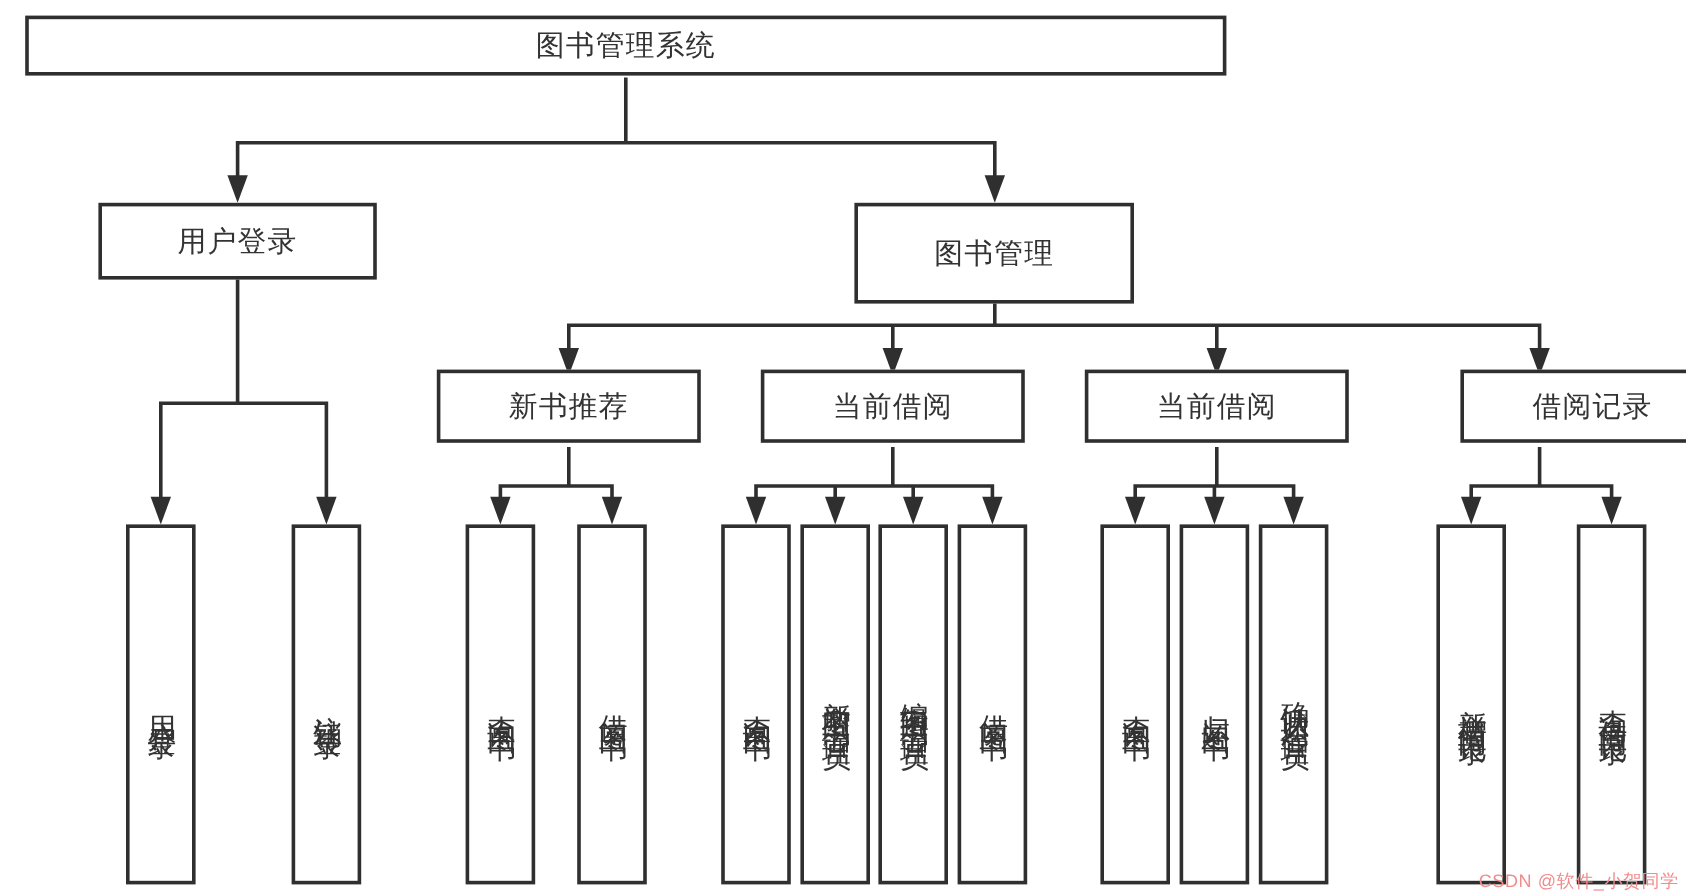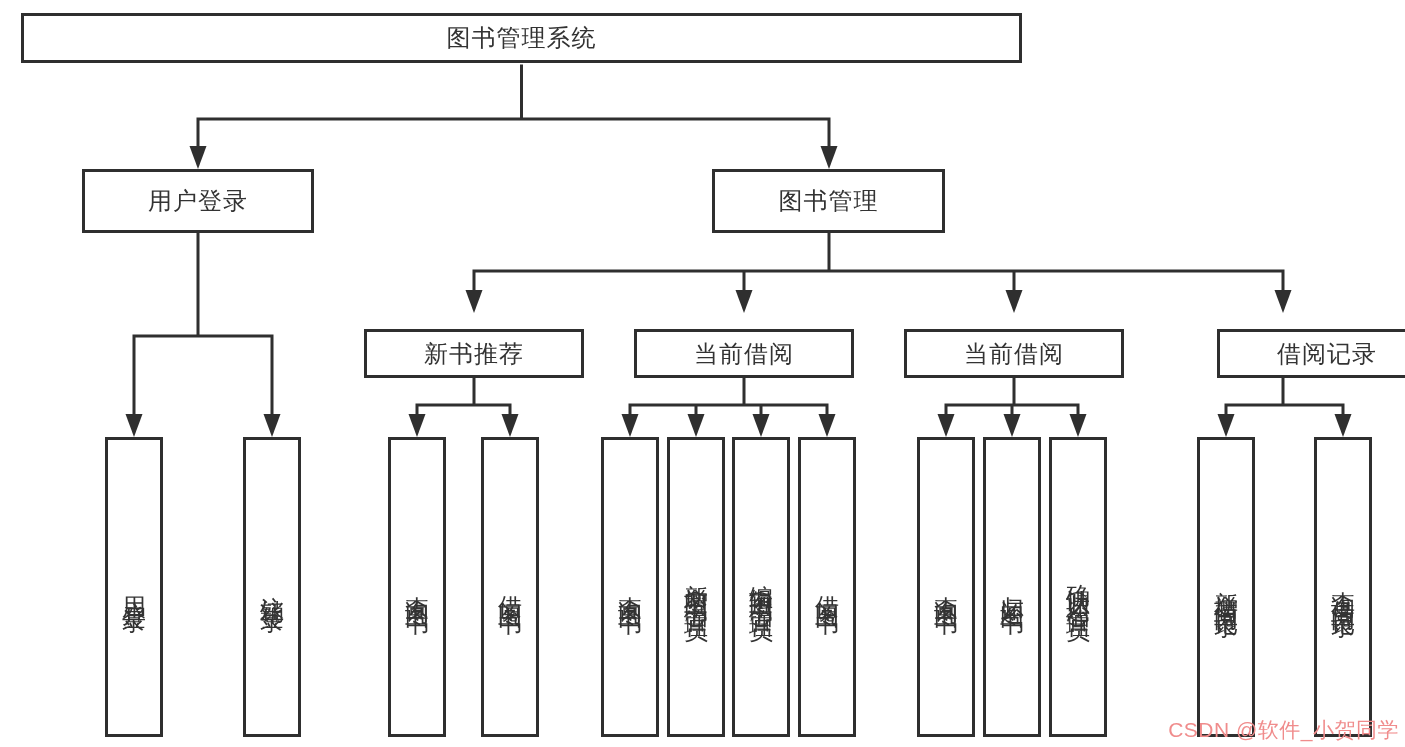--- a/index.html
+++ b/index.html
@@ -29,40 +29,40 @@
     display: flex;
     align-items: center;
     justify-content: center;
     color: #333333;
     font-size: 24px;
     letter-spacing: 1px;
     white-space: nowrap;
   }
   .root-node   { left: 21px;  top: 13px;  width: 1001px; height: 50px; }
   .l2-node-a   { left: 82px;  top: 169px; width: 232px;  height: 64px; }
-  .l2-node-b   { left: 712px; top: 169px; width: 233px;  height: 64px; }
-  .l3-node     { top: 329px;  width: 220px; height: 49px; }
+  .l2-node-b   { left: 712px; top: 169px; width: 233px;  height: 84px; }
+  .l3-node     { top: 308px;  width: 220px; height: 61px; }
   .leaf {
     top: 437px;
     width: 58px;
     height: 300px;
   }
   .leaf .vtext {
     writing-mode: vertical-rl;
     text-orientation: mixed;
     letter-spacing: 5px;
     font-size: 24px;
     color: #333333;
     line-height: 1;
   }
   #watermark {
     position: absolute;
     right: 6px;
     bottom: 3px;
-    font-size: 21px;
+    font-size: 15px;
     letter-spacing: 0.5px;
     color: #f08c8c;
     white-space: nowrap;
   }
 </style>
 </head>
 <body>
 
 <div id="canvas">
 

